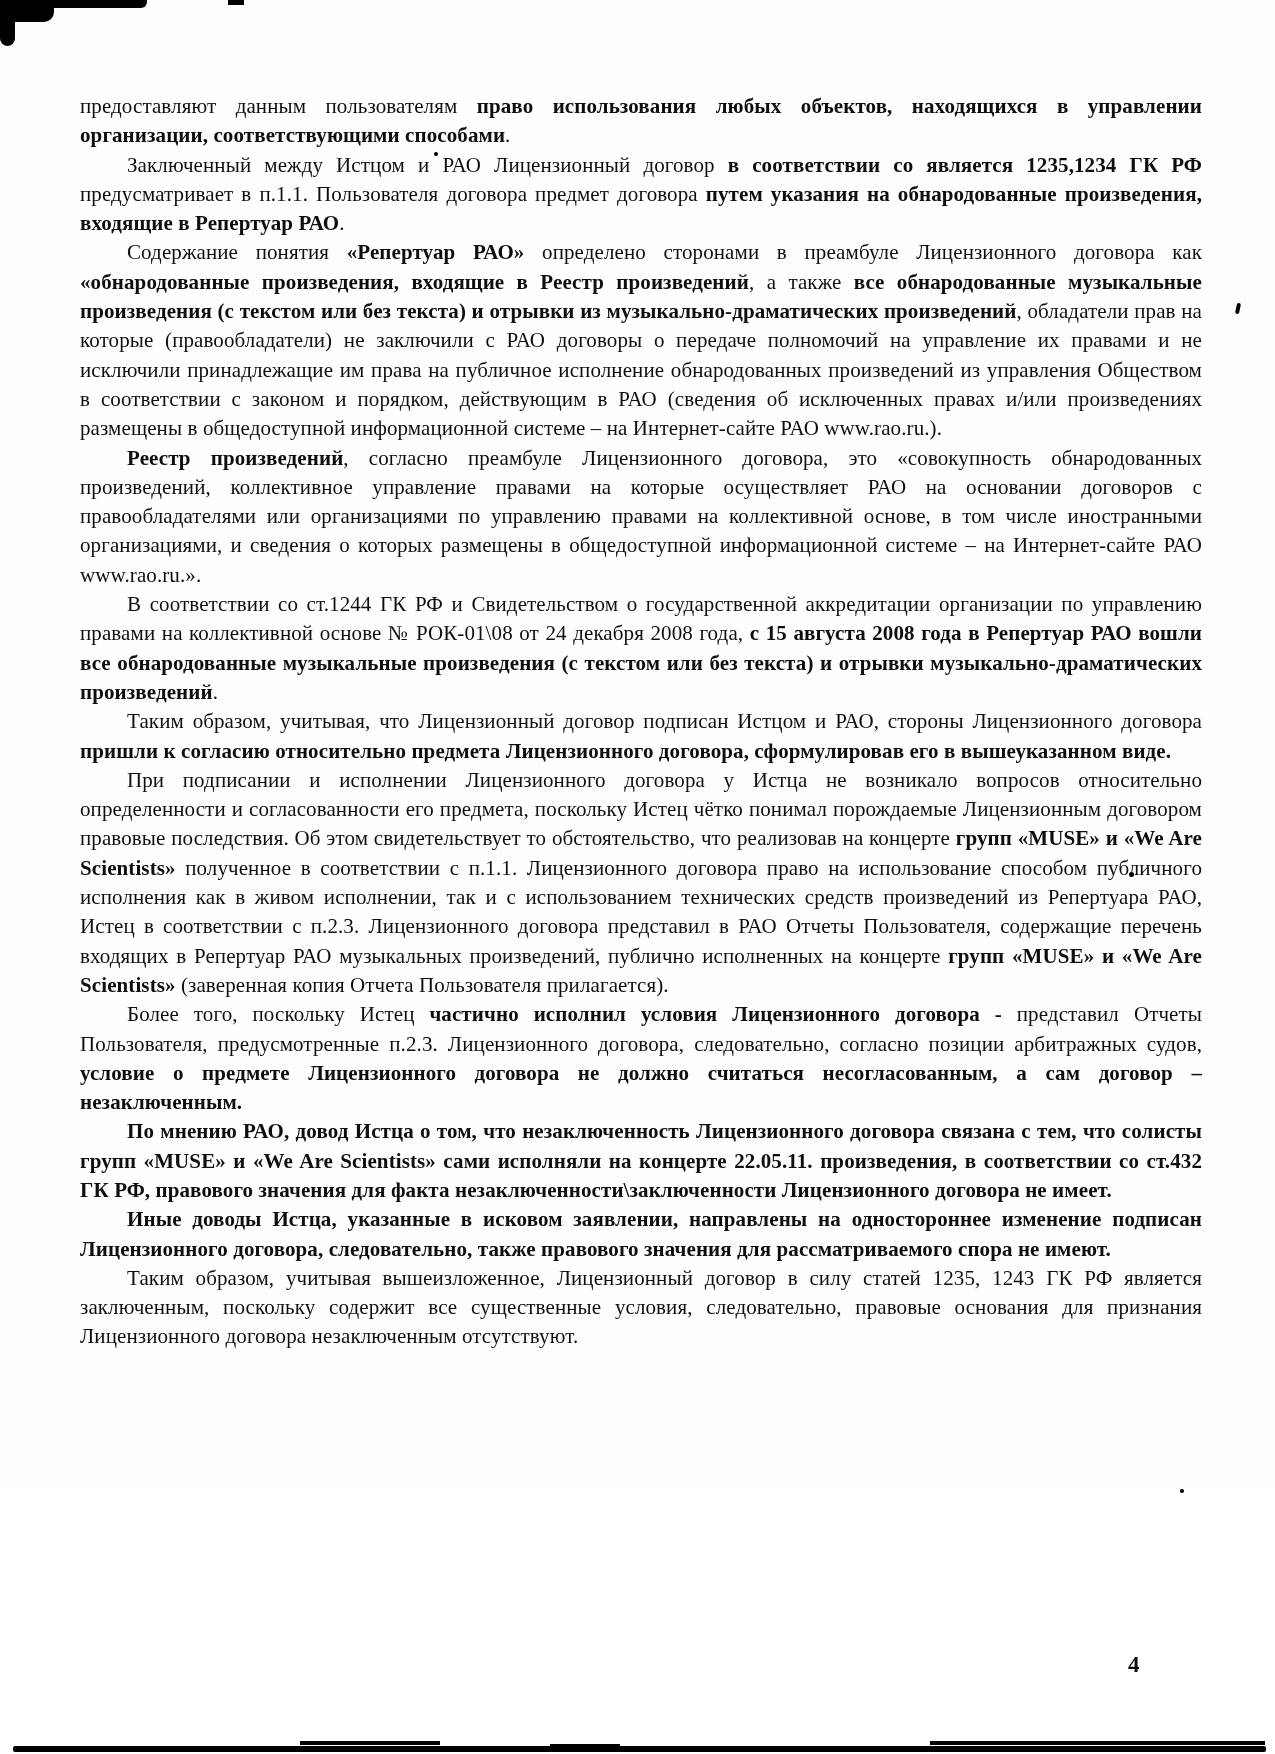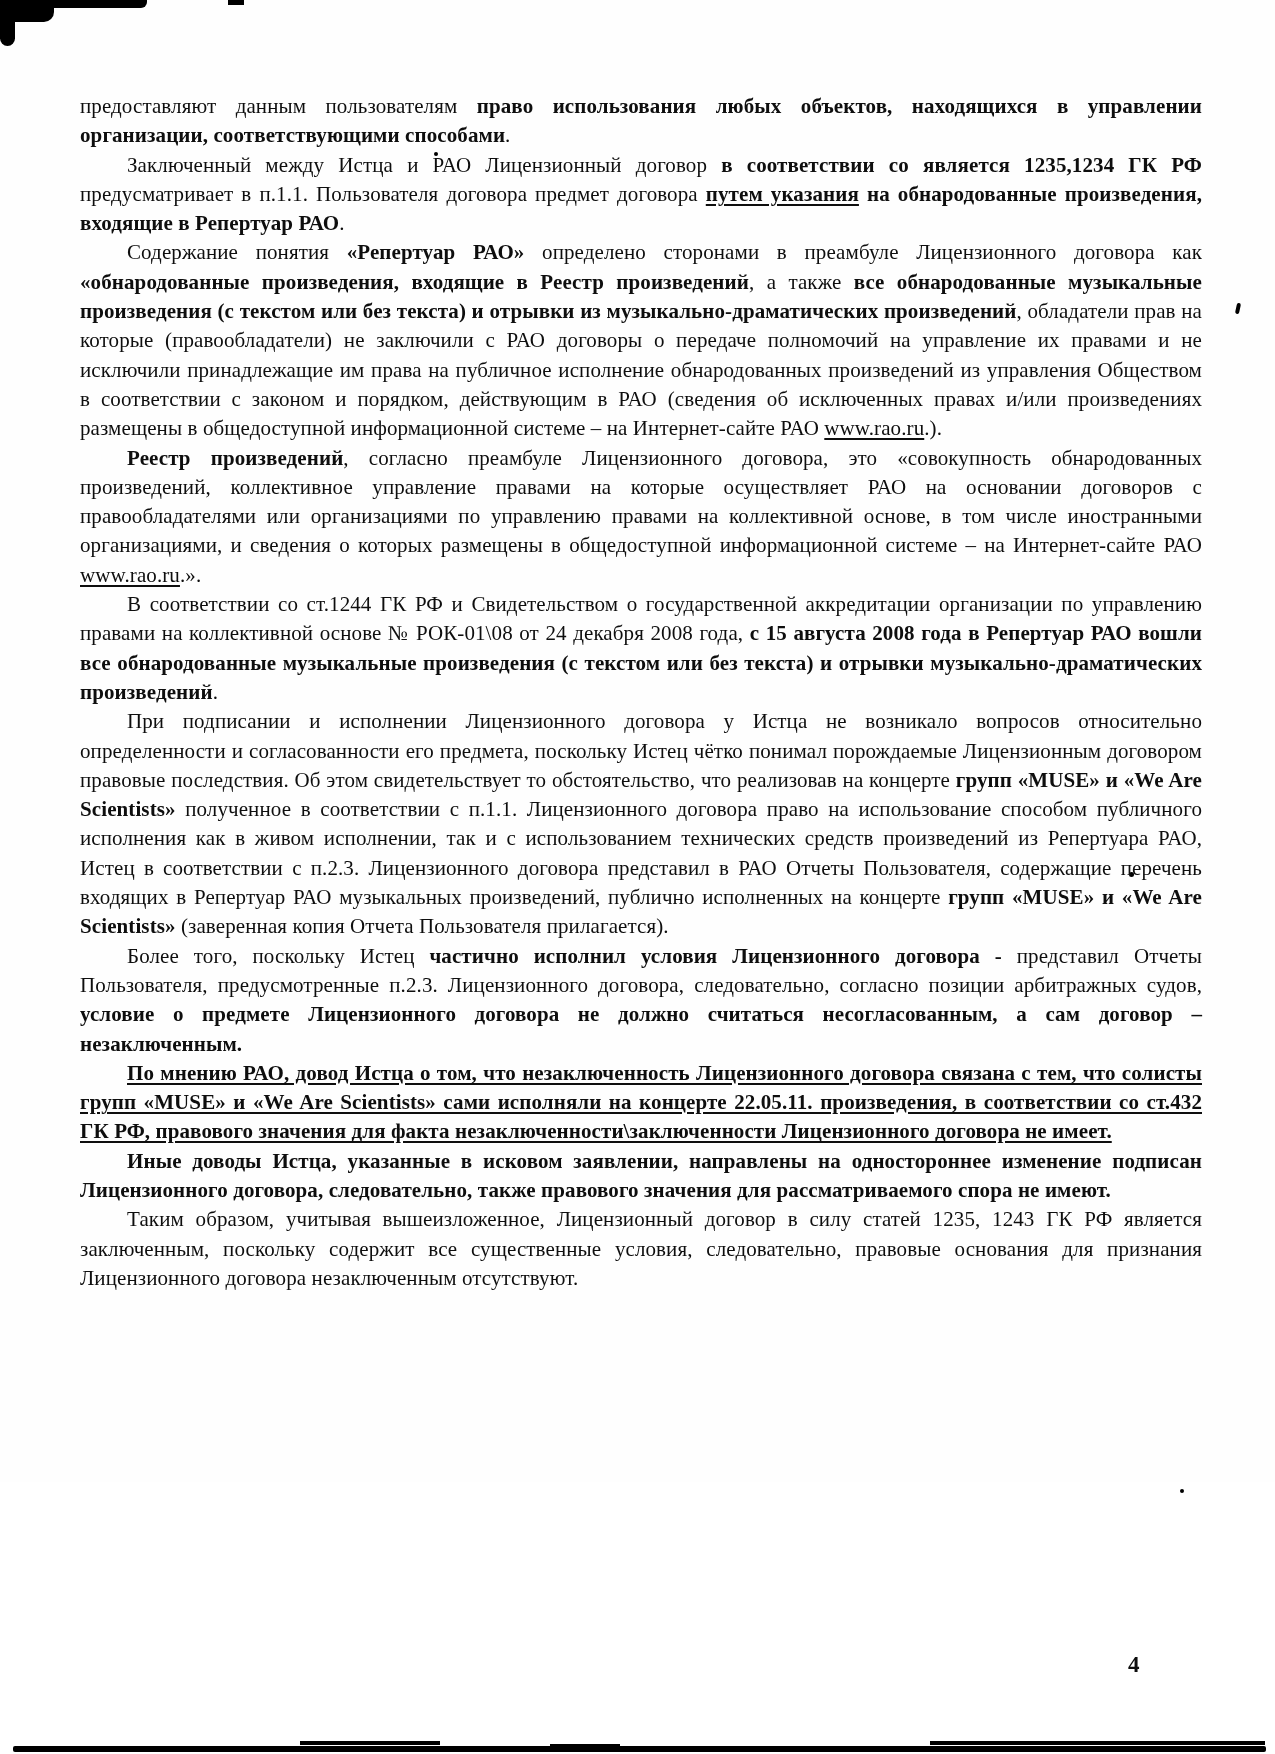--- a/index.html
+++ b/index.html
@@ -18,21 +18,21 @@
     left:80px;top:92px;width:1122px;
     font-size:21px;
     line-height:29.3px;
     color:#0e0e0e;
     text-align:justify;
     letter-spacing:0.1px;
   }
   .doc-text p.para{margin:0;padding:0;}
   .doc-text p.indent{text-indent:47px;}
   .b{font-weight:bold;}
-  .u{text-decoration:underline;text-decoration-thickness:2px;text-underline-offset:3px;}
+  .u{text-decoration-thickness:2px;text-underline-offset:3px;}
   .page-number{
     position:absolute;left:1128px;top:1652px;
     font-size:23px;font-weight:bold;color:#0e0e0e;
   }
   
   .artifact{position:absolute;background:#000;}
   #art-top-a{left:0;top:0;width:147px;height:8px;border-radius:0 0 6px 0;}
   #art-top-b{left:0;top:0;width:54px;height:22px;border-radius:0 0 10px 0;}
   #art-top-c{left:0;top:0;width:15px;height:46px;border-radius:0 0 8px 8px;}
   #art-top-dash{left:228px;top:0;width:16px;height:5px;}
@@ -58,24 +58,25 @@
   <div class="artifact" id="art-bottom-s1"></div>
   <div class="artifact" id="art-bottom-s2"></div>
   <div class="artifact" id="art-bottom-s3"></div>
   <div class="artifact" id="art-comma"></div>
   <div class="artifact" id="art-dot1"></div>
   <div class="artifact" id="art-dot2"></div>
   <div class="artifact" id="art-dot3"></div>
 
   <div class="doc-text">
       <p class="para"><span>предоставляют данным пользователям </span><span class="b">право использования любых объектов, находящихся в управлении организации, соответствующими способами</span><span>.</span></p>
-      <p class="para indent"><span>Заключенный между Истца и РАО Лицензионный договор </span><span class="b">в соответствии со является 1235,1234 ГК РФ </span><span>предусматривает в  п.1.1. Пользователя договора предмет договора </span><span class="b u">путем указания</span><span class="b"> на обнародованные произведения, входящие в Репертуар РАО</span><span>.</span></p>
+      <p class="para indent"><span>Заключенный между Истцом и РАО Лицензионный договор </span><span class="b">в соответствии со является 1235,1234 ГК РФ </span><span>предусматривает в  п.1.1. Пользователя договора предмет договора </span><span class="b u">путем указания</span><span class="b"> на обнародованные произведения, входящие в Репертуар РАО</span><span>.</span></p>
       <p class="para indent"><span>Содержание понятия  </span><span class="b">«Репертуар РАО»</span><span> определено сторонами в преамбуле Лицензионного договора как </span><span class="b">«обнародованные произведения, входящие в Реестр произведений</span><span>, а также </span><span class="b">все обнародованные музыкальные произведения (с текстом или без текста) и отрывки из музыкально-драматических произведений</span><span>, обладатели прав на которые (правообладатели) не заключили с РАО договоры о передаче полномочий на управление их правами и не исключили принадлежащие им права на публичное исполнение обнародованных произведений из управления Обществом в соответствии с законом и порядком, действующим в РАО (сведения об исключенных правах и/или произведениях размещены в общедоступной информационной системе – на Интернет-сайте РАО </span><span class="u">www.rao.ru</span><span>.).</span></p>
       <p class="para indent"><span class="b">Реестр произведений</span><span>, согласно преамбуле Лицензионного договора, это «совокупность обнародованных произведений, коллективное управление правами на которые осуществляет РАО на основании договоров с правообладателями или организациями по управлению правами на коллективной основе, в том числе иностранными организациями, и сведения о которых размещены в общедоступной информационной системе – на Интернет-сайте РАО </span><span class="u">www.rao.ru</span><span>.».</span></p>
       <p class="para indent"><span>В соответствии со ст.1244 ГК РФ и Свидетельством о государственной аккредитации организации по управлению правами на коллективной основе  № РОК-01\08 от 24 декабря 2008 года, </span><span class="b">с 15 августа 2008 года в Репертуар РАО вошли все  обнародованные музыкальные произведения (с текстом или без текста) и отрывки музыкально-драматических произведений</span><span>.</span></p>
+      <p class="para indent"><span>Таким образом, учитывая, что Лицензионный договор подписан Истцом и РАО,  стороны Лицензионного договора </span><span class="b u">пришли к согласию относительно предмета Лицензионного договора, сформулировав его в вышеуказанном виде.</span></p>
       <p class="para indent"><span>При подписании и исполнении Лицензионного договора  у Истца не возникало вопросов относительно определенности и согласованности его предмета, поскольку Истец чётко понимал порождаемые Лицензионным договором правовые последствия.  Об этом свидетельствует то обстоятельство, что реализовав  на концерте  </span><span class="b">групп «MUSE» и «We Are Scientists»</span><span> полученное в соответствии с п.1.1. Лицензионного договора право на использование способом публичного исполнения как в живом исполнении, так и с использованием технических средств произведений из Репертуара РАО, Истец в соответствии с п.2.3. Лицензионного договора представил в РАО Отчеты Пользователя, содержащие   перечень входящих в Репертуар РАО музыкальных произведений, публично исполненных на концерте </span><span class="b">групп «MUSE» и «We Are Scientists»</span><span> (заверенная копия Отчета Пользователя прилагается).</span></p>
       <p class="para indent"><span>Более того, поскольку  Истец </span><span class="b">частично исполнил условия Лицензионного договора -</span><span> представил Отчеты Пользователя, предусмотренные п.2.3. Лицензионного договора, следовательно, согласно позиции арбитражных судов, </span><span class="b">условие о предмете Лицензионного договора  не должно считаться несогласованным, а сам договор – незаключенным.</span></p>
       <p class="para indent"><span class="b u">По мнению РАО, довод Истца о том, что незаключенность Лицензионного договора связана с тем, что солисты групп «MUSE» и «We Are Scientists» сами исполняли на концерте 22.05.11. произведения, в соответствии со ст.432 ГК РФ, правового значения для факта незаключенности\заключенности  Лицензионного договора не имеет.</span></p>
       <p class="para indent"><span class="b">Иные доводы Истца, указанные в исковом заявлении, направлены на одностороннее изменение подписан Лицензионного договора, следовательно, также правового значения для рассматриваемого спора не  имеют.</span></p>
       <p class="para indent"><span>Таким образом, учитывая вышеизложенное, Лицензионный договор  в силу статей 1235, 1243 ГК РФ   является заключенным, поскольку содержит все существенные условия, следовательно, правовые основания для признания Лицензионного договора  незаключенным отсутствуют.</span></p>
     </div>
 
   <div class="page-number">4</div>
 
 </div>

